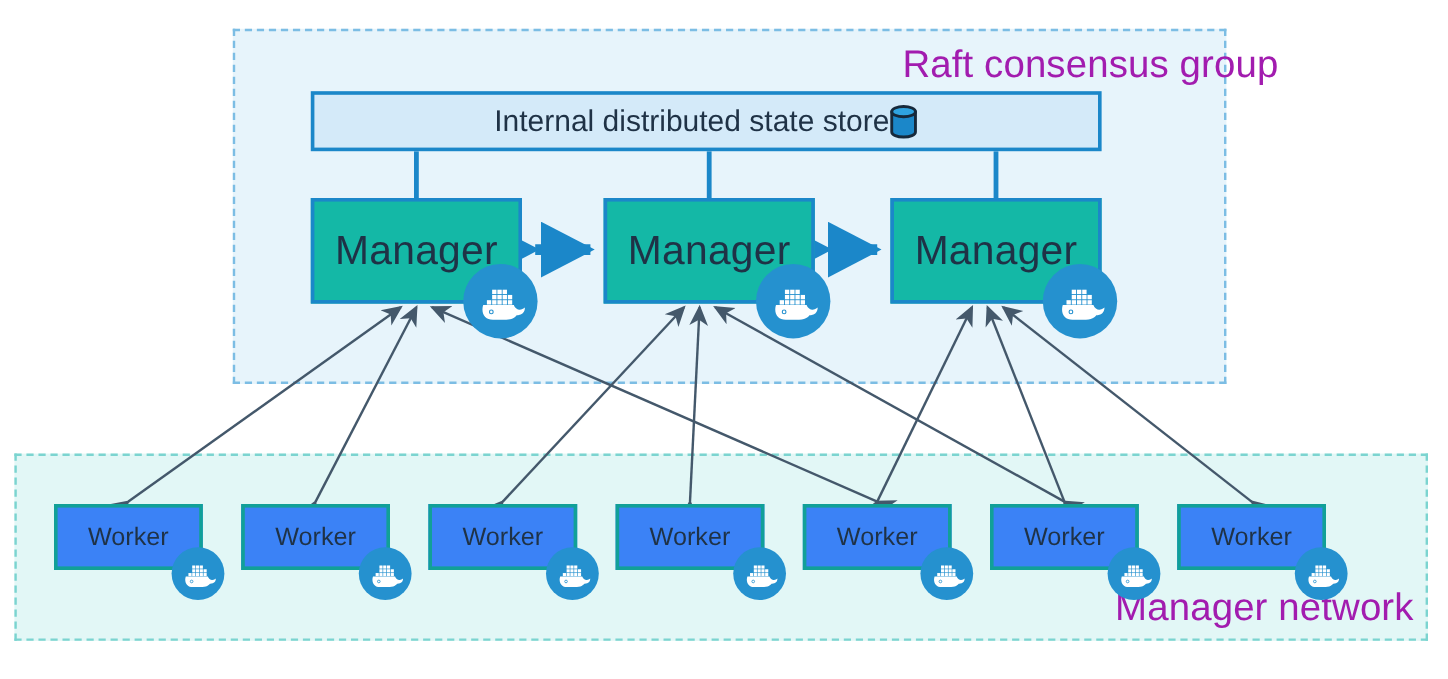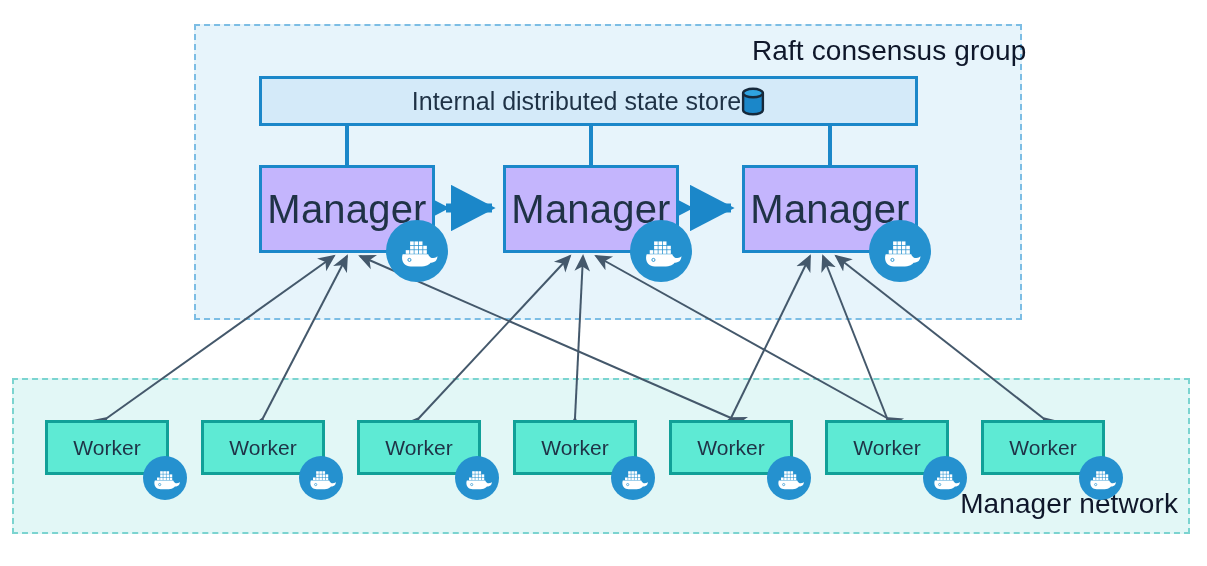--- a/index.html
+++ b/index.html
@@ -38,22 +38,22 @@
     background: #e7f4fb;
     border: 2px dashed #7cbde4;
   }
   .group-gossip {
     background: #e2f7f6;
     border: 2px dashed #7bd4d0;
   }
   .group-label {
     position: absolute;
     z-index: 4;
-    color: #0f172a;
-    font-size: 28px;
+    color: #a21caf;
+    font-size: 32px;
     white-space: nowrap;
     letter-spacing: 0.1px;
   }
 
   
   .node {
     position: absolute;
     z-index: 3;
     box-sizing: border-box;
     display: flex;
@@ -64,27 +64,27 @@
   .node-store {
     background: #d4eaf9;
     border: 3px solid #1b87c9;
     font-size: 25px;
   }
   .node-store .store-inner {
     display: flex;
     align-items: center;
   }
   .node-manager {
-    background: #c4b5fd;
+    background: #14b8a6;
     border: 3px solid #1b87c9;
-    font-size: 40px;
+    font-size: 34px;
     letter-spacing: 0.2px;
   }
   .node-worker {
-    background: #5eead4;
+    background: #3b82f6;
     border: 3px solid #11a098;
     font-size: 21px;
   }
 
   
   .whale {
     position: absolute;
     z-index: 5;
     border-radius: 50%;
     background: #2591cf;

